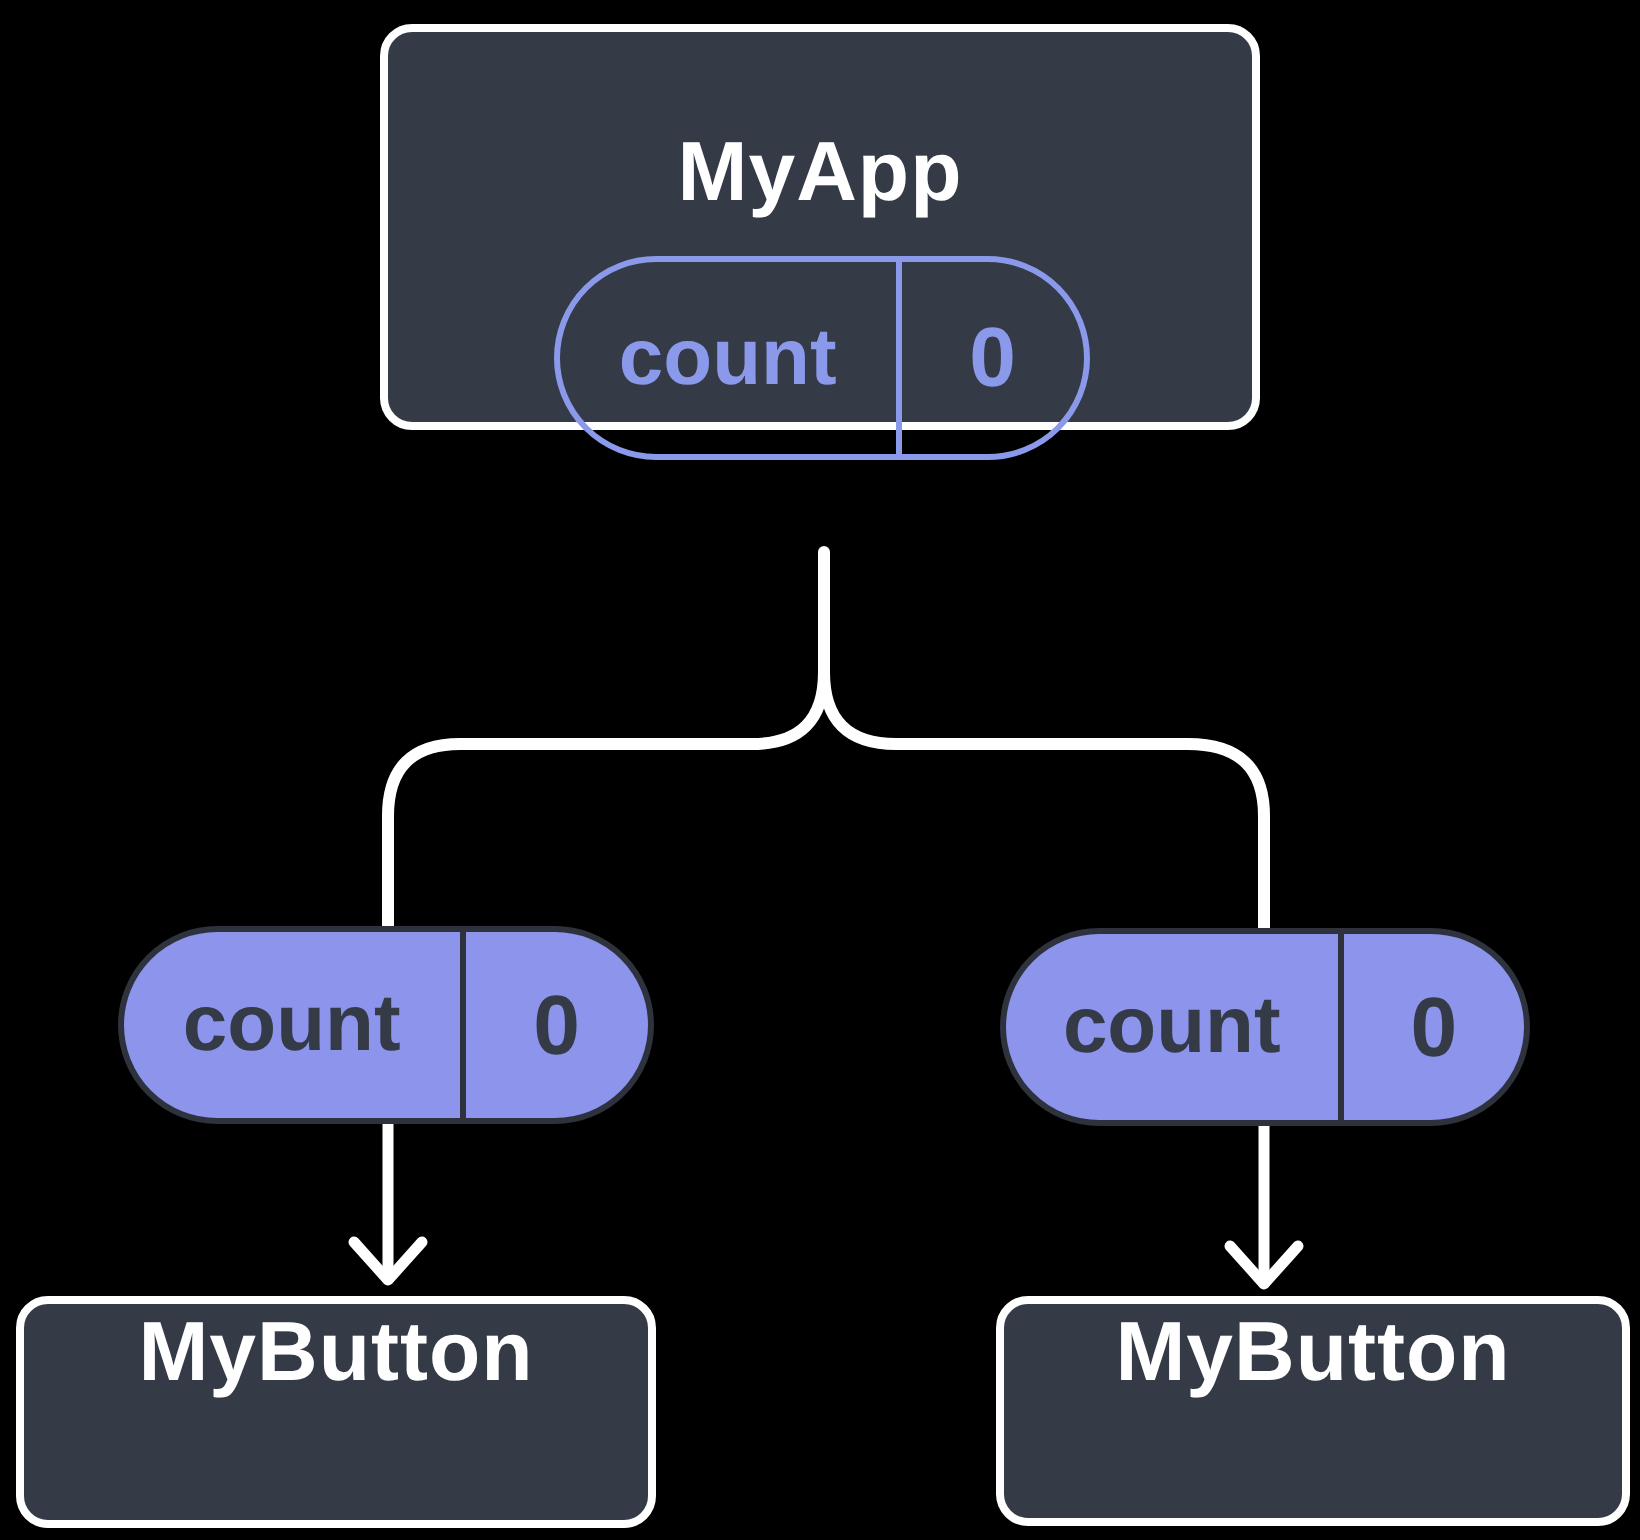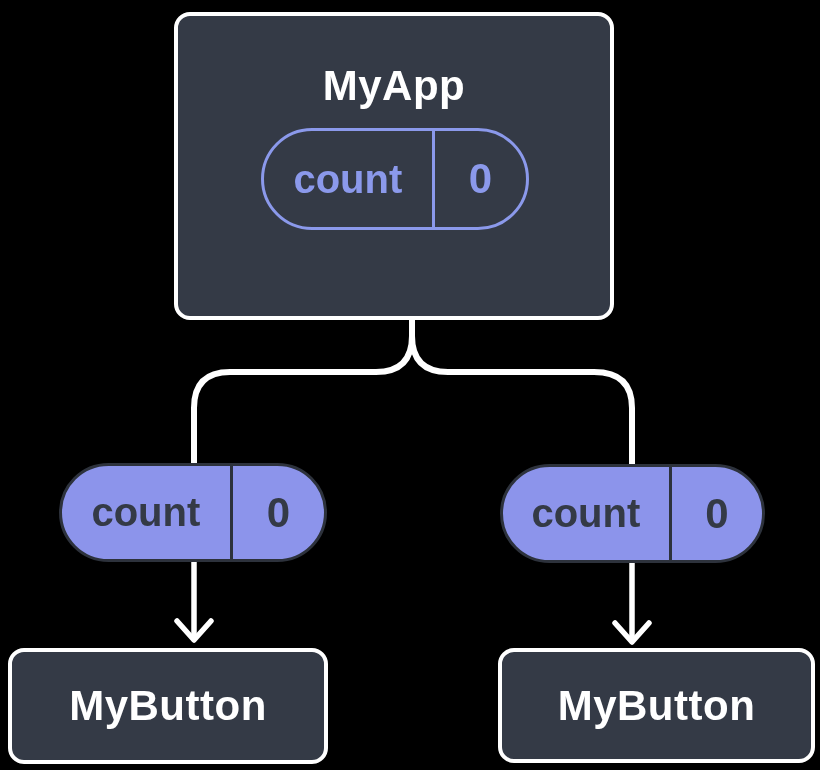--- a/index.html
+++ b/index.html
@@ -38,24 +38,24 @@
     box-sizing: border-box;
   }
   .node-title {
     color: #FFFFFF;
     font-weight: 700;
     font-size: 42px;
     text-align: center;
     letter-spacing: 0.5px;
   }
   .root-node {
-    left: 174px;
+    left: 190px;
     top: 12px;
     width: 440px;
-    height: 308px;
+    height: 203px;
   }
   .root-node .node-title { margin-top: 46px; }
   .pill {
     display: flex;
     align-items: stretch;
     box-sizing: border-box;
     border-radius: 60px;
     overflow: hidden;
     font-size: 40px;
   }
@@ -84,21 +84,21 @@
     background: #8C94EB;
     border: 3px solid #2D323C;
     color: #343A46;
     font-weight: 500;
   }
   .pill-solid .pill-divider { background: #2D323C; }
   .left-pill  { left: 59px;  top: 463px; width: 268px; height: 99px; }
   .right-pill { left: 500px; top: 464px; width: 265px; height: 99px; }
   .leaf-node {
     display: flex;
-    align-items: center;
+    align-items: flex-start;
     justify-content: center;
   }
   .left-leaf  { left: 8px;   top: 648px; width: 320px; height: 116px; }
   .right-leaf { left: 498px; top: 648px; width: 317px; height: 115px; }
 </style>
 </head>
 <body>
 
 <div class="canvas">
 

